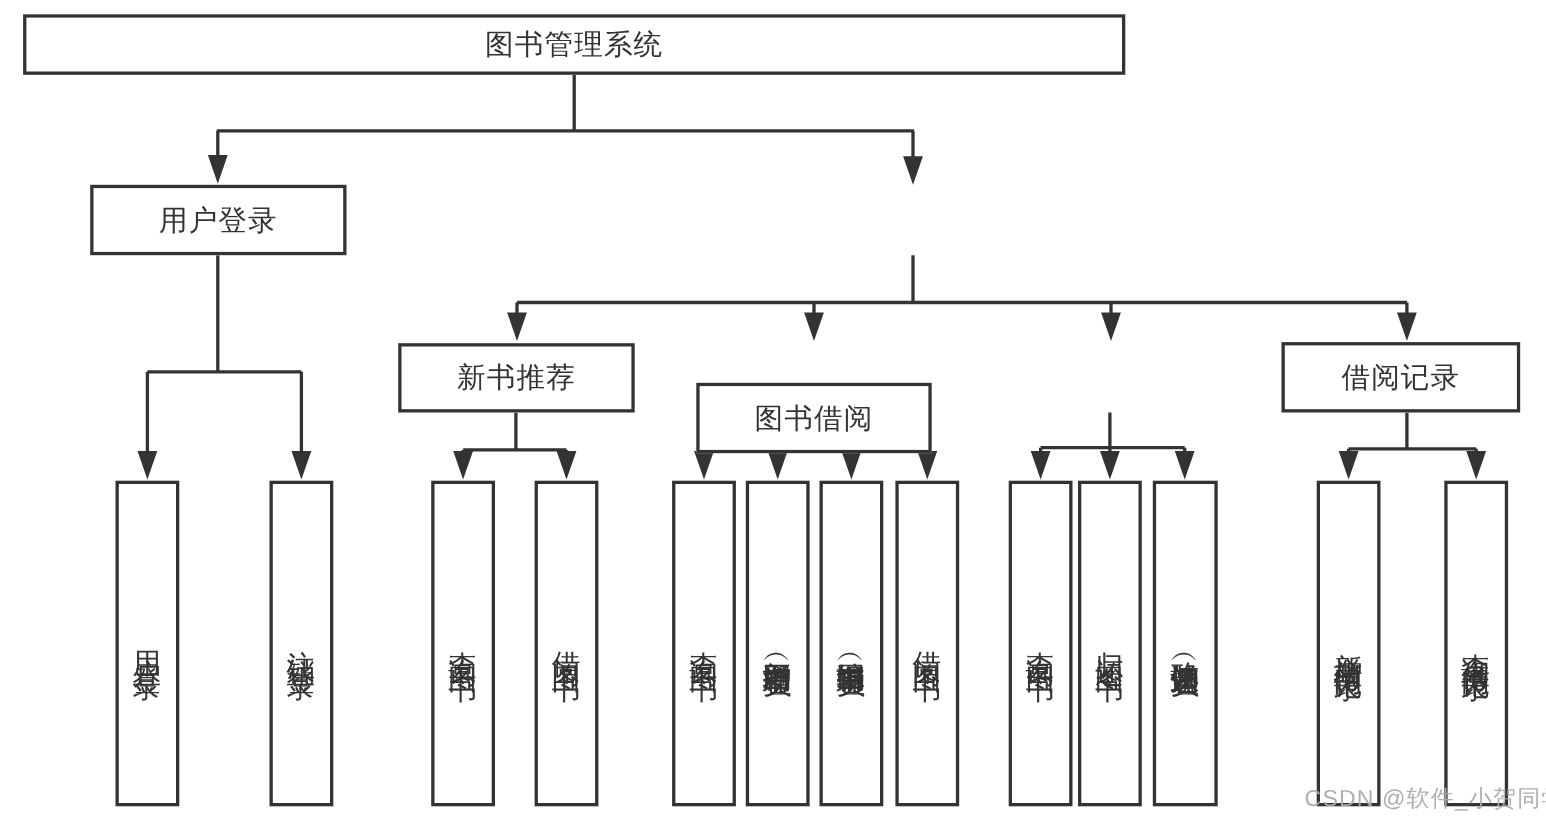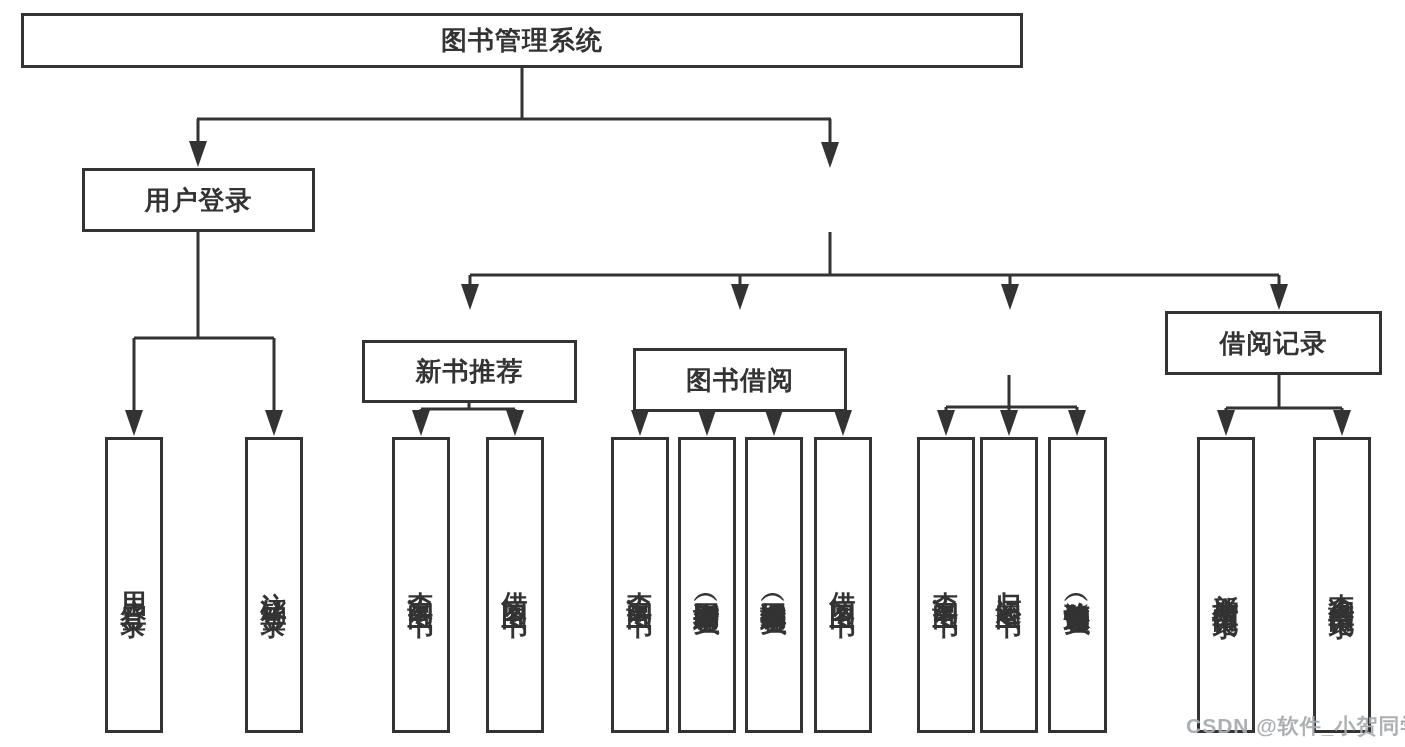--- a/index.html
+++ b/index.html
@@ -2,21 +2,20 @@
 <html><head>
 <meta charset="utf-8">
 <style>
   html,body { margin:0; padding:0; background:#ffffff; }
   #canvas {
     position:relative;
     width:1405px; height:747px;
     background:#ffffff;
     font-family:"Liberation Sans","DejaVu Sans",sans-serif;
     overflow:hidden;
-    font-weight:bold;
   }
   #wires { position:absolute; left:0; top:0; width:1405px; height:747px; }
   .node {
     position:absolute;
     box-sizing:border-box;
     background:#ffffff;
     border:3px solid #333333;
     display:flex;
     align-items:center;
     justify-content:center;
@@ -81,21 +80,21 @@
   </svg>
 
   <div class="node" style="left:21px;top:13px;width:1002px;height:55px;">
     <span>图书管理系统</span>
   </div>
 
   <div class="node" style="left:82px;top:168px;width:233px;height:64px;">
     <span>用户登录</span>
   </div>
 
-  <div class="node" style="left:362px;top:312px;width:215px;height:63px;margin-top:28px;">
+  <div class="node" style="left:362px;top:312px;width:215px;height:63px;">
     <span>新书推荐</span>
   </div>
   <div class="node" style="left:633px;top:312px;width:214px;height:64px;margin-top:36px;">
     <span>图书借阅</span>
   </div>
   <div class="node" style="left:1165px;top:311px;width:217px;height:64px;">
     <span>借阅记录</span>
   </div>
 
   <div class="node leaf" style="left:105px;top:437px;width:58px;height:296px;">

